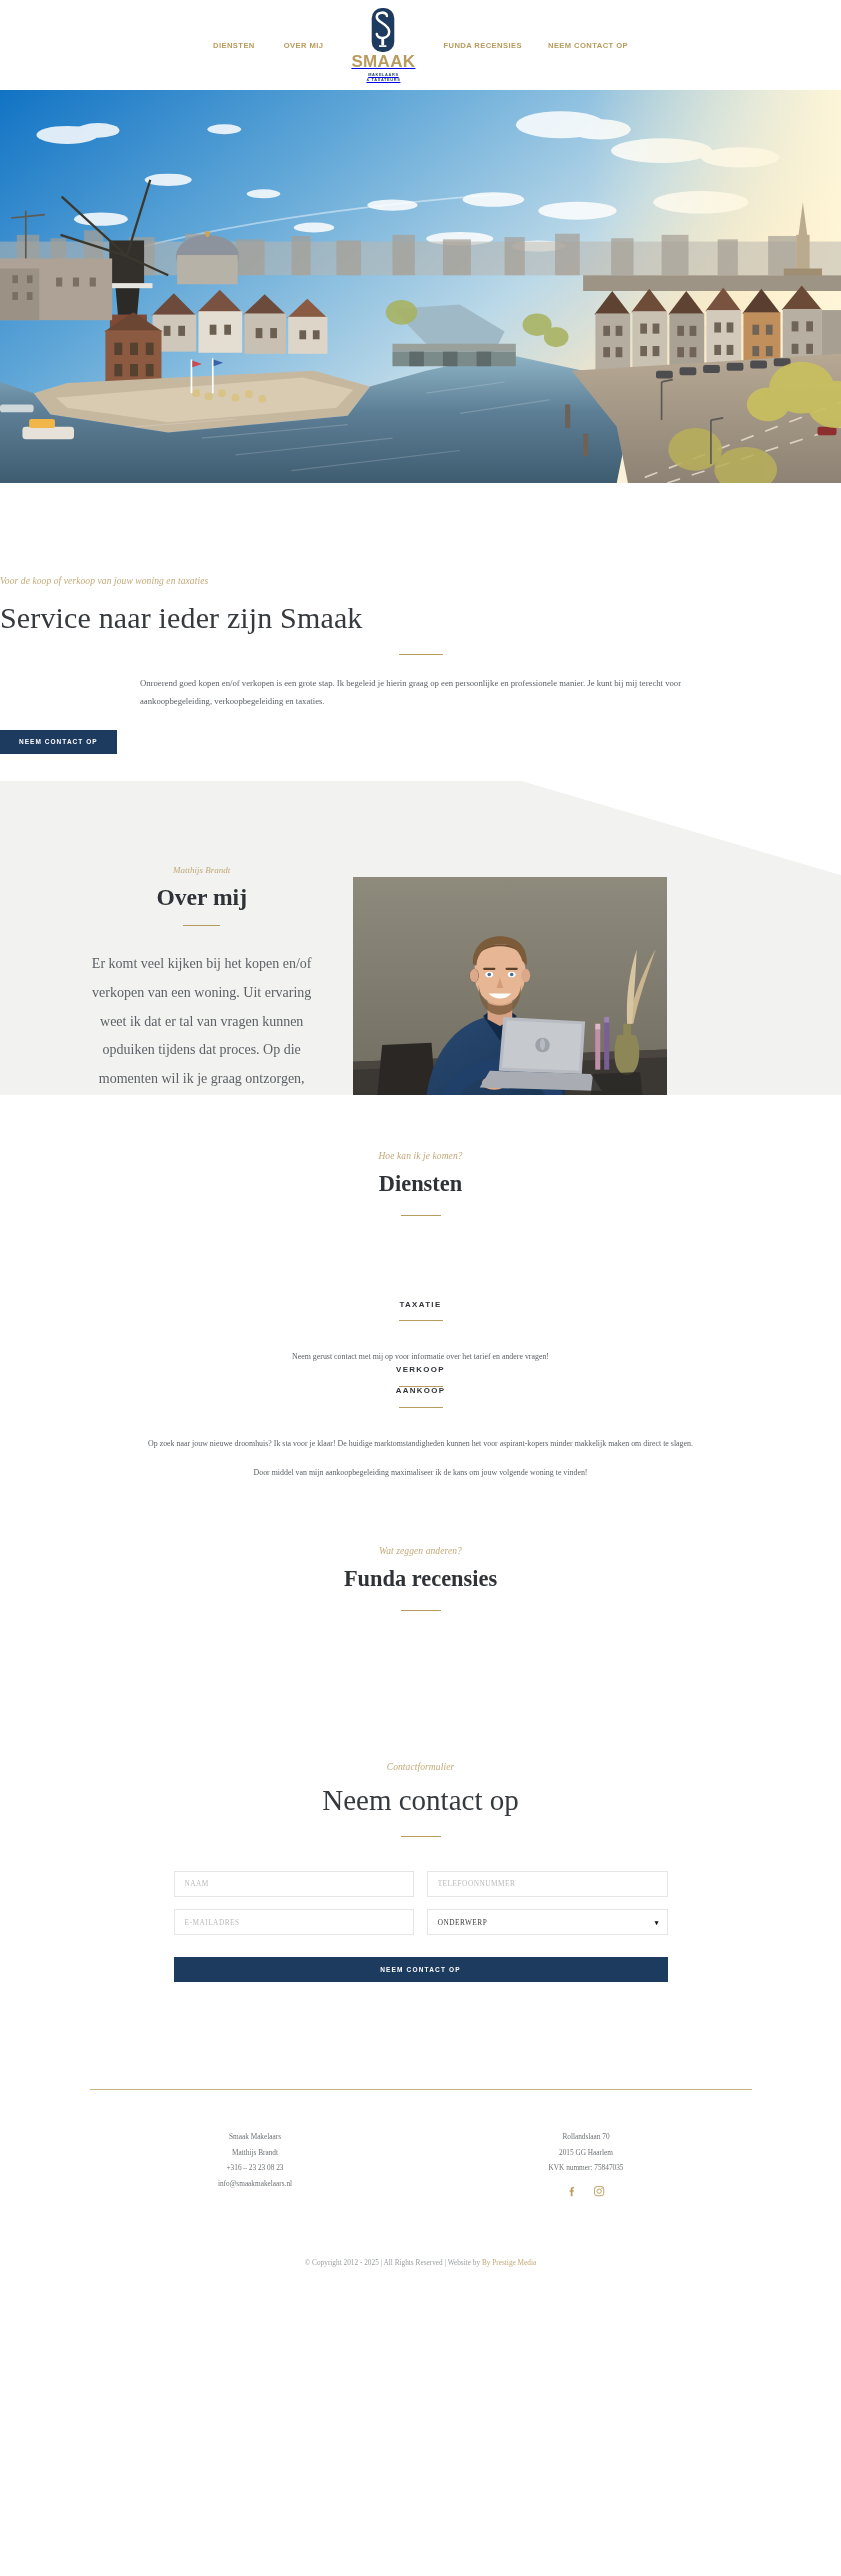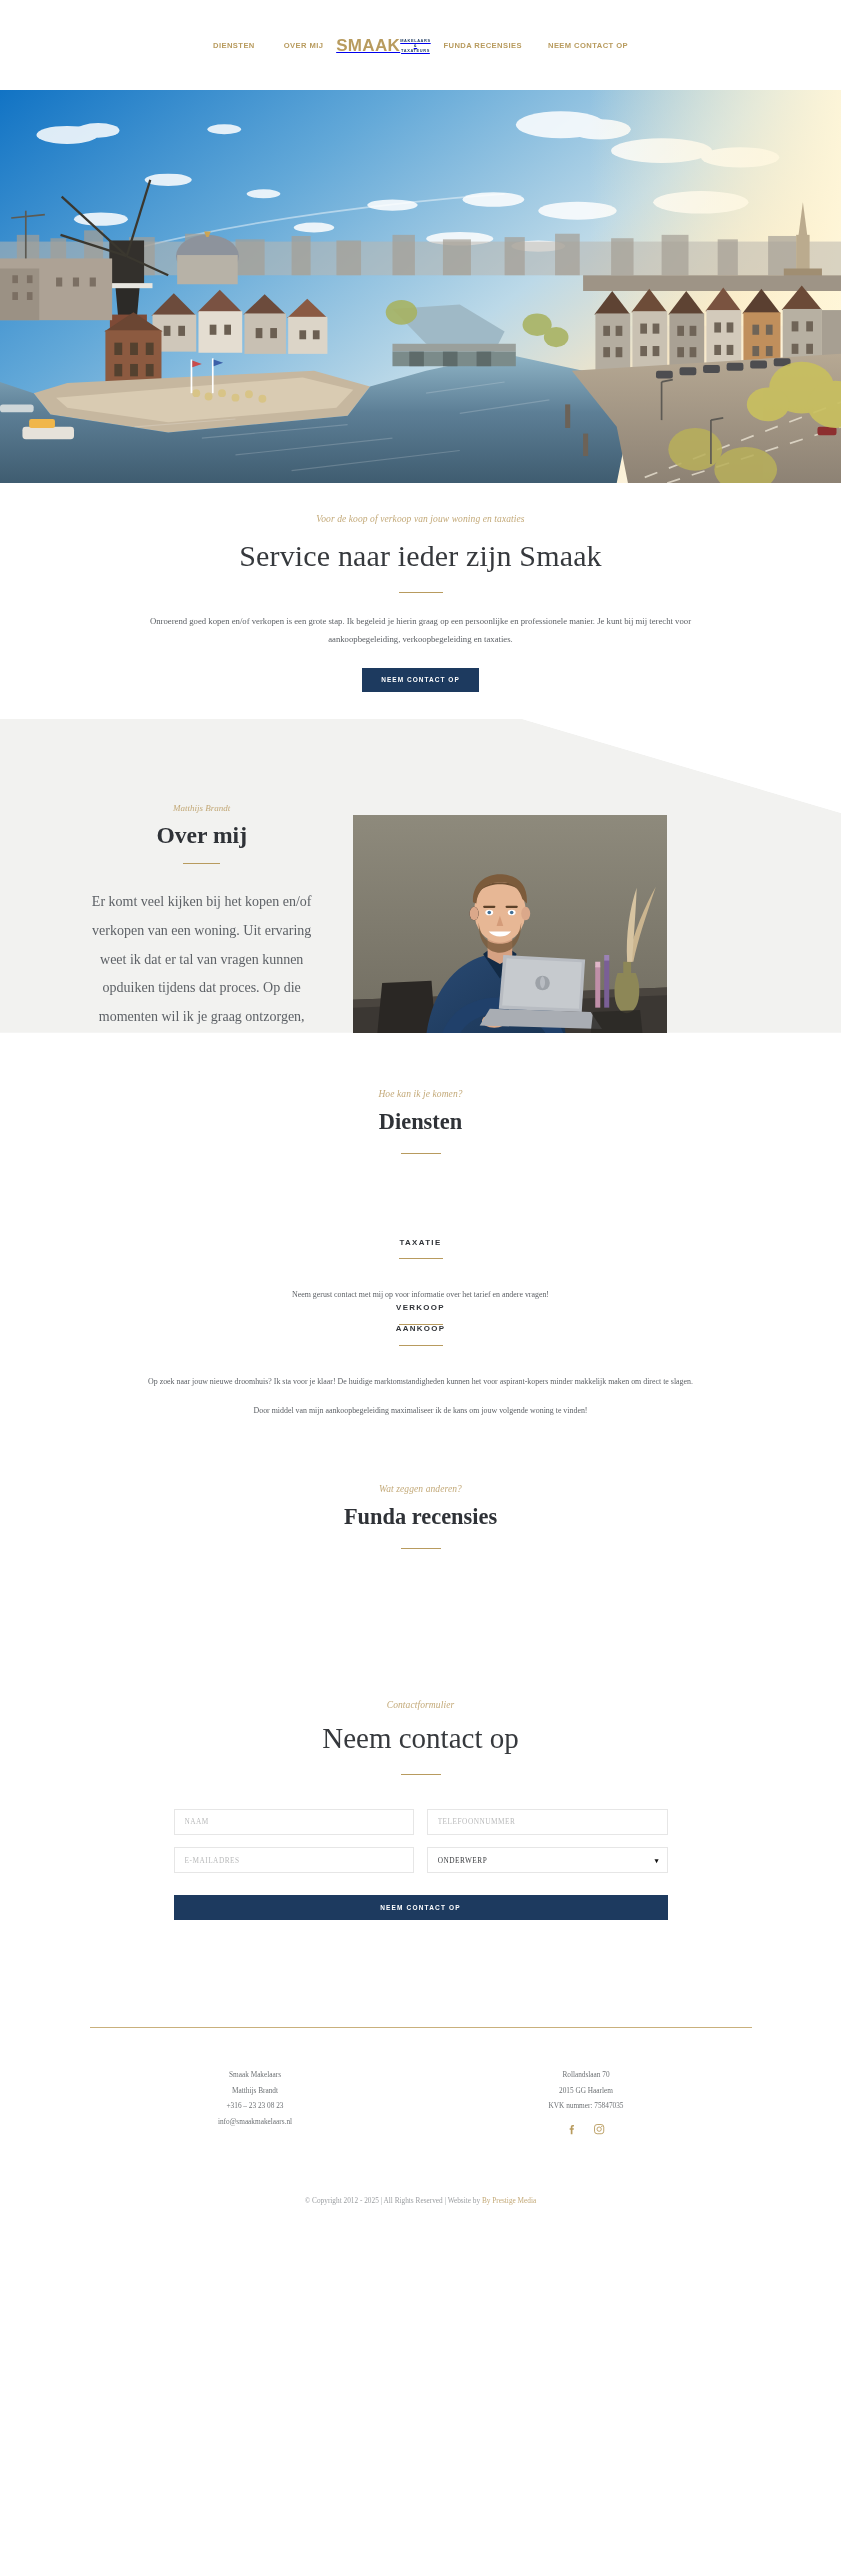--- a/index.html
+++ b/index.html
@@ -41,20 +41,21 @@
     letter-spacing: 0.055em;
     color: #b89b5e;
     text-decoration: none;
     white-space: nowrap;
   }
   
   .logo {
     width: 54px;
     flex: 0 0 54px;
     display: flex;
+    flex-direction: column;
     align-items: center;
     justify-content: center;
   }
   .logo-mark {
     width: 26px;
     height: 44px;
     display: block;
   }
   .logo-word {
     font-family: "Liberation Sans", sans-serif;
@@ -81,22 +82,21 @@
     position: relative;
     height: 393px;
     width: 841px;
     overflow: hidden;
     background: #6fa8cf;
   }
   .hero svg { display: block; width: 841px; height: 393px; }
 
   
   .intro {
-    text-align: center;
-    padding: 31px 0 0;
+    padding: 93px 0 0;
     background: #fff;
   }
   .eyebrow {
     font-family: "Liberation Serif", serif;
     font-style: italic;
     font-size: 9.5px;
     color: #c3a978;
     letter-spacing: 0.01em;
   }
   .h1 {

